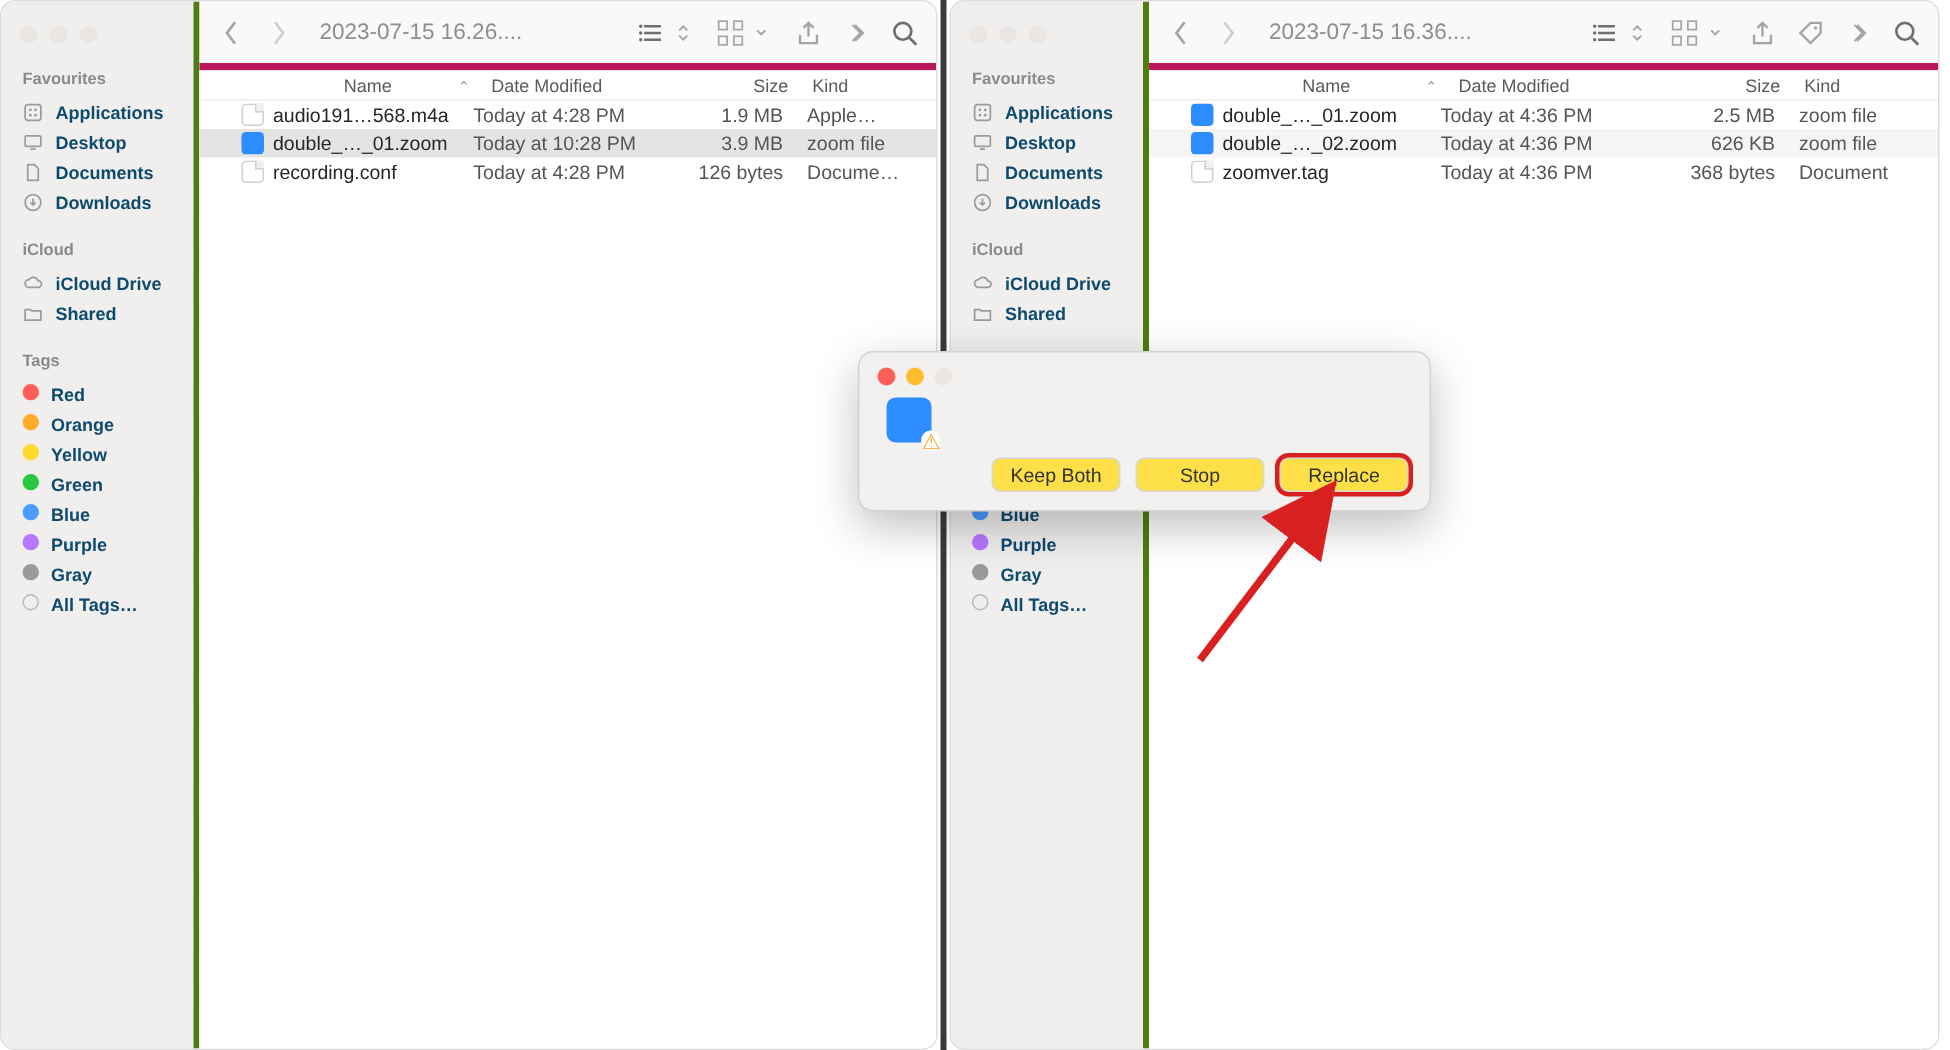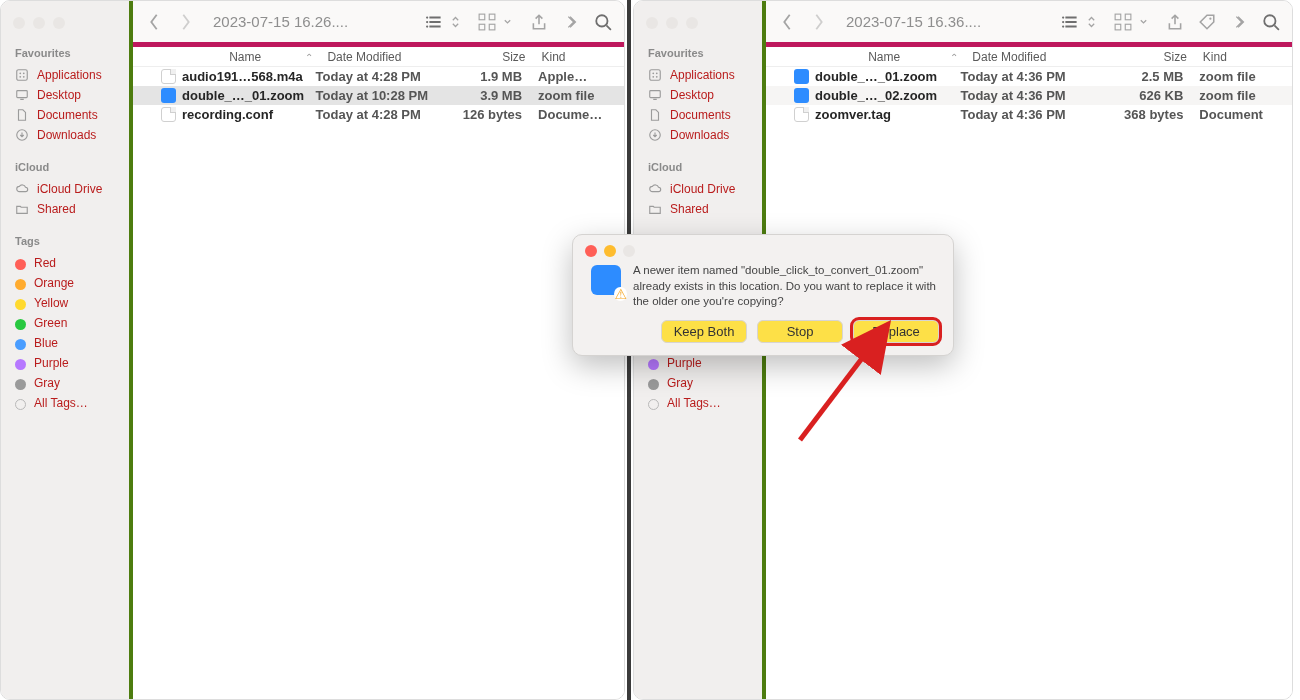--- a/index.html
+++ b/index.html
@@ -6,21 +6,21 @@
   body { font-family: -apple-system, "Helvetica Neue", Arial, sans-serif; font-size: 13px; color: #333; background: #fff; width: 1300px; height: 700px; overflow: hidden; position: relative; }
 
   .finder { position: absolute; top: 0; height: 700px; display: flex; background: #fff; border: 1px solid #ddd; border-radius: 10px; overflow: hidden; }
   .finder.left  { left: 0;   width: 625px; }
   .finder.right { left: 633px; width: 660px; }
 
   
   .sidebar { width: 132px; background: #f1efee; border-right: 4px solid #4d7c0f; padding-top: 46px; font-size: 12px; color: #6e6e6e; }
   .sidebar-section { margin: 0 0 16px 0; }
   .sidebar-heading { font-weight: 600; font-size: 11px; color: #8a8a8a; padding: 0 14px 6px 14px; }
-  .sidebar-item { display: flex; align-items: flex-end; gap: 8px; padding: 3px 14px; color: #b91c1c; cursor: default; }
+  .sidebar-item { display: flex; align-items: flex-start; gap: 8px; padding: 3px 14px; color: #0c4a6e; cursor: default; font-weight: bold; }
   .sidebar-item .si-icon { width: 14px; height: 14px; display: inline-flex; align-items: center; justify-content: center; color: #9b9b9b; }
   .tag-dot { width: 11px; height: 11px; border-radius: 50%; border: 1px solid transparent; display: inline-block; }
   .tag-outline { width: 11px; height: 11px; border-radius: 50%; border: 1.5px solid #b9b9b9; display: inline-block; background: transparent; }
 
   
   .toolbar { position: absolute; top: 0; left: 132px; right: 0; height: 46px; background: #faf9f8; border-bottom: 5px solid #be185d; display: flex; align-items: center; padding: 0 12px; gap: 14px; color: #9a9a9a; }
   .traffic { position: absolute; top: 16px; left: 12px; display: flex; gap: 8px; }
   .tl { width: 12px; height: 12px; border-radius: 50%; background: #e9e6e4; }
   .title { color: #8e8e8e; font-weight: 500; font-size: 15px; flex: 0 0 auto; margin-left: 4px; white-space: nowrap; }
   .spacer { flex: 1; }
@@ -33,21 +33,21 @@
   .main { position: absolute; top: 46px; left: 132px; right: 0; bottom: 0; background: #fff; }
   .col-head { display: flex; height: 20px; font-size: 12px; color: #5a5a5a; border-bottom: 1px solid #eee; align-items: center; background: #fff; }
   .col { padding: 0 8px; overflow: hidden; text-overflow: ellipsis; white-space: nowrap; }
   .c-name { flex: 1.6; padding-left: 46px; position: relative; text-align: center; }
   .c-name .sort { position: absolute; right: 6px; top: 2px; color: #9a9a9a; font-size: 10px; }
   .c-date { flex: 1.4; }
   .c-size { flex: 0.8; text-align: right; }
   .c-kind { flex: 0.9; }
 
   .rows { }
-  .row { display: flex; height: 19px; align-items: center; font-size: 13px; padding: 0; font-weight: bold; }
+  .row { display: flex; height: 19px; align-items: center; font-size: 13px; padding: 0; }
   .row:nth-child(even) { background: #f6f5f4; }
   .row.selected { background: #e4e4e4; }
   .row .c-name { display: flex; align-items: center; gap: 6px; padding-left: 28px; color: #262626; }
   .row .c-date { color: #555; }
   .row .c-size { color: #555; }
   .row .c-kind { color: #555; }
   .file-icon { width: 15px; height: 15px; border-radius: 3px; display: inline-block; flex-shrink: 0; }
   .file-icon.doc  { background: #fff; border:1px solid #d0d0d0; position: relative; }
   .file-icon.doc::after { content:""; position:absolute; right:-1px; top:-1px; width:5px; height:5px; background:#f0f0f0; border-left:1px solid #d0d0d0; border-bottom:1px solid #d0d0d0; }
   .file-icon.zoom { background: #2d8cff; }
@@ -505,21 +505,20 @@
 </div>
 
 <div class="dialog">
   <div class="d-traffic">
     <span class="d-tl" style="background:#ff5f57"></span>
     <span class="d-tl" style="background:#febc2e"></span>
     <span class="d-tl" style="background:#e9e6e4"></span>
   </div>
   <div class="d-body">
     <div class="d-icon"></div>
-    <div class="d-text">A newer item named "double_click_to_convert_01.zoom" already exists in this location. Do you want to replace it with the older one you're copying?</div>
   </div>
   <div class="d-buttons">
     <button>Keep Both</button>
     <button>Stop</button>
     <button class="primary">Replace</button>
   </div>
 </div>
 
 <div class="arrow">
   <svg width="120" height="130" viewBox="0 0 120 130">

